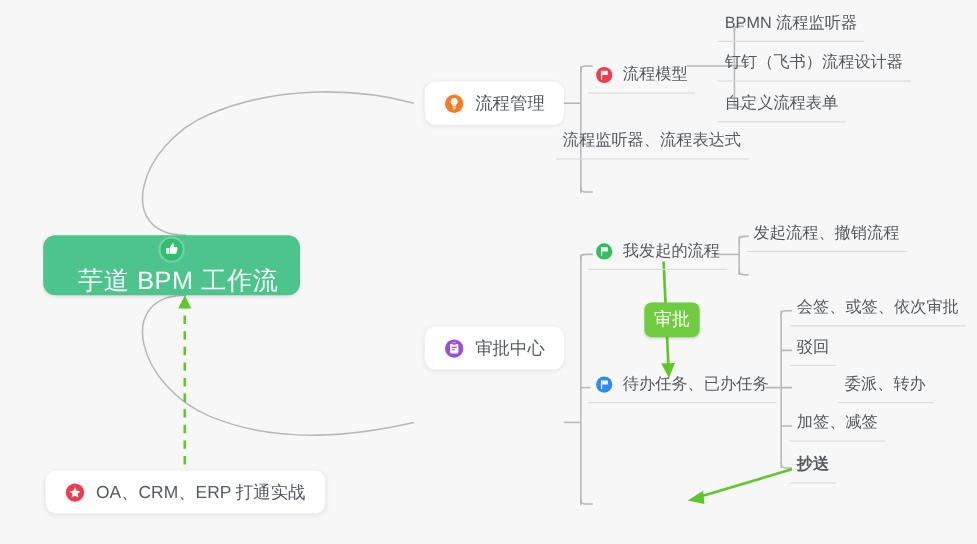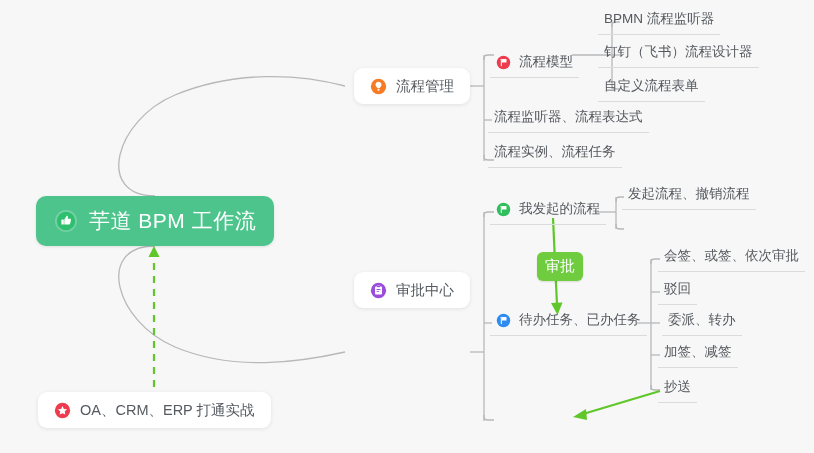--- a/index.html
+++ b/index.html
@@ -129,21 +129,21 @@
       <path d="M553,218 L557,305" stroke="#5fc72a" stroke-width="2.2" fill="none"></path>
       <path d="M557.5,315 L551,303 L562.5,302.5 Z" fill="#5fc72a"></path>
     </g>
 
     <g>
       <path d="M660,391 L583,414" stroke="#5fc72a" stroke-width="2.2" fill="none"></path>
       <path d="M573,417 L586,409 L587,420 Z" fill="#5fc72a"></path>
     </g>
   </svg>
 
-  <div class="root-node" style="left:36px;top:196px;">
+  <div class="root-node" style="left:36px;top:196px;flex-direction:column;">
     <span class="ico">
       <svg width="24" height="24" viewBox="0 0 24 24">
         <circle cx="12" cy="12" r="11" fill="#ffffff" opacity="0.22"></circle>
         <circle cx="12" cy="12" r="9.2" fill="#2fbf6e"></circle>
         <path d="M10.3 10.6l2.3-3.6c.35-.55 1.25-.35 1.25.35v2.5h2.2c.6 0 1.02.5.9 1.05l-.85 3.8c-.1.45-.5.75-.95.75h-4.85z" fill="#ffffff"></path>
         <rect x="7.4" y="10.6" width="2.4" height="4.85" rx="0.55" fill="#ffffff"></rect>
       </svg>
     </span>
     <span class="root-label">芋道 BPM 工作流</span>
   </div>
@@ -166,31 +166,26 @@
         <svg width="15" height="15" viewBox="0 0 20 20">
           <circle cx="10" cy="10" r="9" fill="#ef3b4e"></circle>
           <rect x="6.4" y="5.0" width="1.35" height="10" rx="0.6" fill="#ffffff"></rect>
           <path d="M8.0 5.4h6.0v4.6H8.0z" fill="#ffffff"></path>
         </svg>
       </span>
       <span class="leaf-text with-icon">流程模型</span>
     </div>
   </div>
 
-  <div class="leaf" style="left:488px;top:107px;">
+  <div class="leaf" style="left:463px;top:107px;">
     <div class="leaf-inner">
       <span class="leaf-text">流程监听器、流程表达式</span>
     </div>
   </div>
 
-  <div class="leaf" style="left:488px;top:142px;">
-    <div class="leaf-inner">
-      <span class="leaf-text">流程实例、流程任务</span>
-    </div>
-  </div>
 
   <div class="leaf" style="left:598px;top:9px;">
     <div class="leaf-inner">
       <span class="leaf-text">BPMN 流程监听器</span>
     </div>
   </div>
 
   <div class="leaf" style="left:598px;top:76px;">
     <div class="leaf-inner">
       <span class="leaf-text">自定义流程表单</span>
@@ -256,33 +251,33 @@
       <span class="leaf-text">会签、或签、依次审批</span>
     </div>
   </div>
 
   <div class="leaf" style="left:658px;top:279px;">
     <div class="leaf-inner">
       <span class="leaf-text">驳回</span>
     </div>
   </div>
 
-  <div class="leaf" style="left:662px;top:310px;align-items:flex-end;">
+  <div class="leaf" style="left:698px;top:310px;align-items:flex-end;">
     <div class="leaf-inner">
       <span class="leaf-text">委派、转办</span>
     </div>
   </div>
 
   <div class="leaf" style="left:658px;top:342px;">
     <div class="leaf-inner">
       <span class="leaf-text">加签、减签</span>
     </div>
   </div>
 
-  <div class="leaf" style="left:658px;top:377px;">
+  <div class="leaf" style="left:658px;top:377px;font-weight:bold;">
     <div class="leaf-inner">
       <span class="leaf-text">抄送</span>
     </div>
   </div>
 
   <div class="pill" style="left:537px;top:252px;">
     <span>审批</span>
   </div>
 
   <div class="card-node" style="left:38px;top:392px;">

